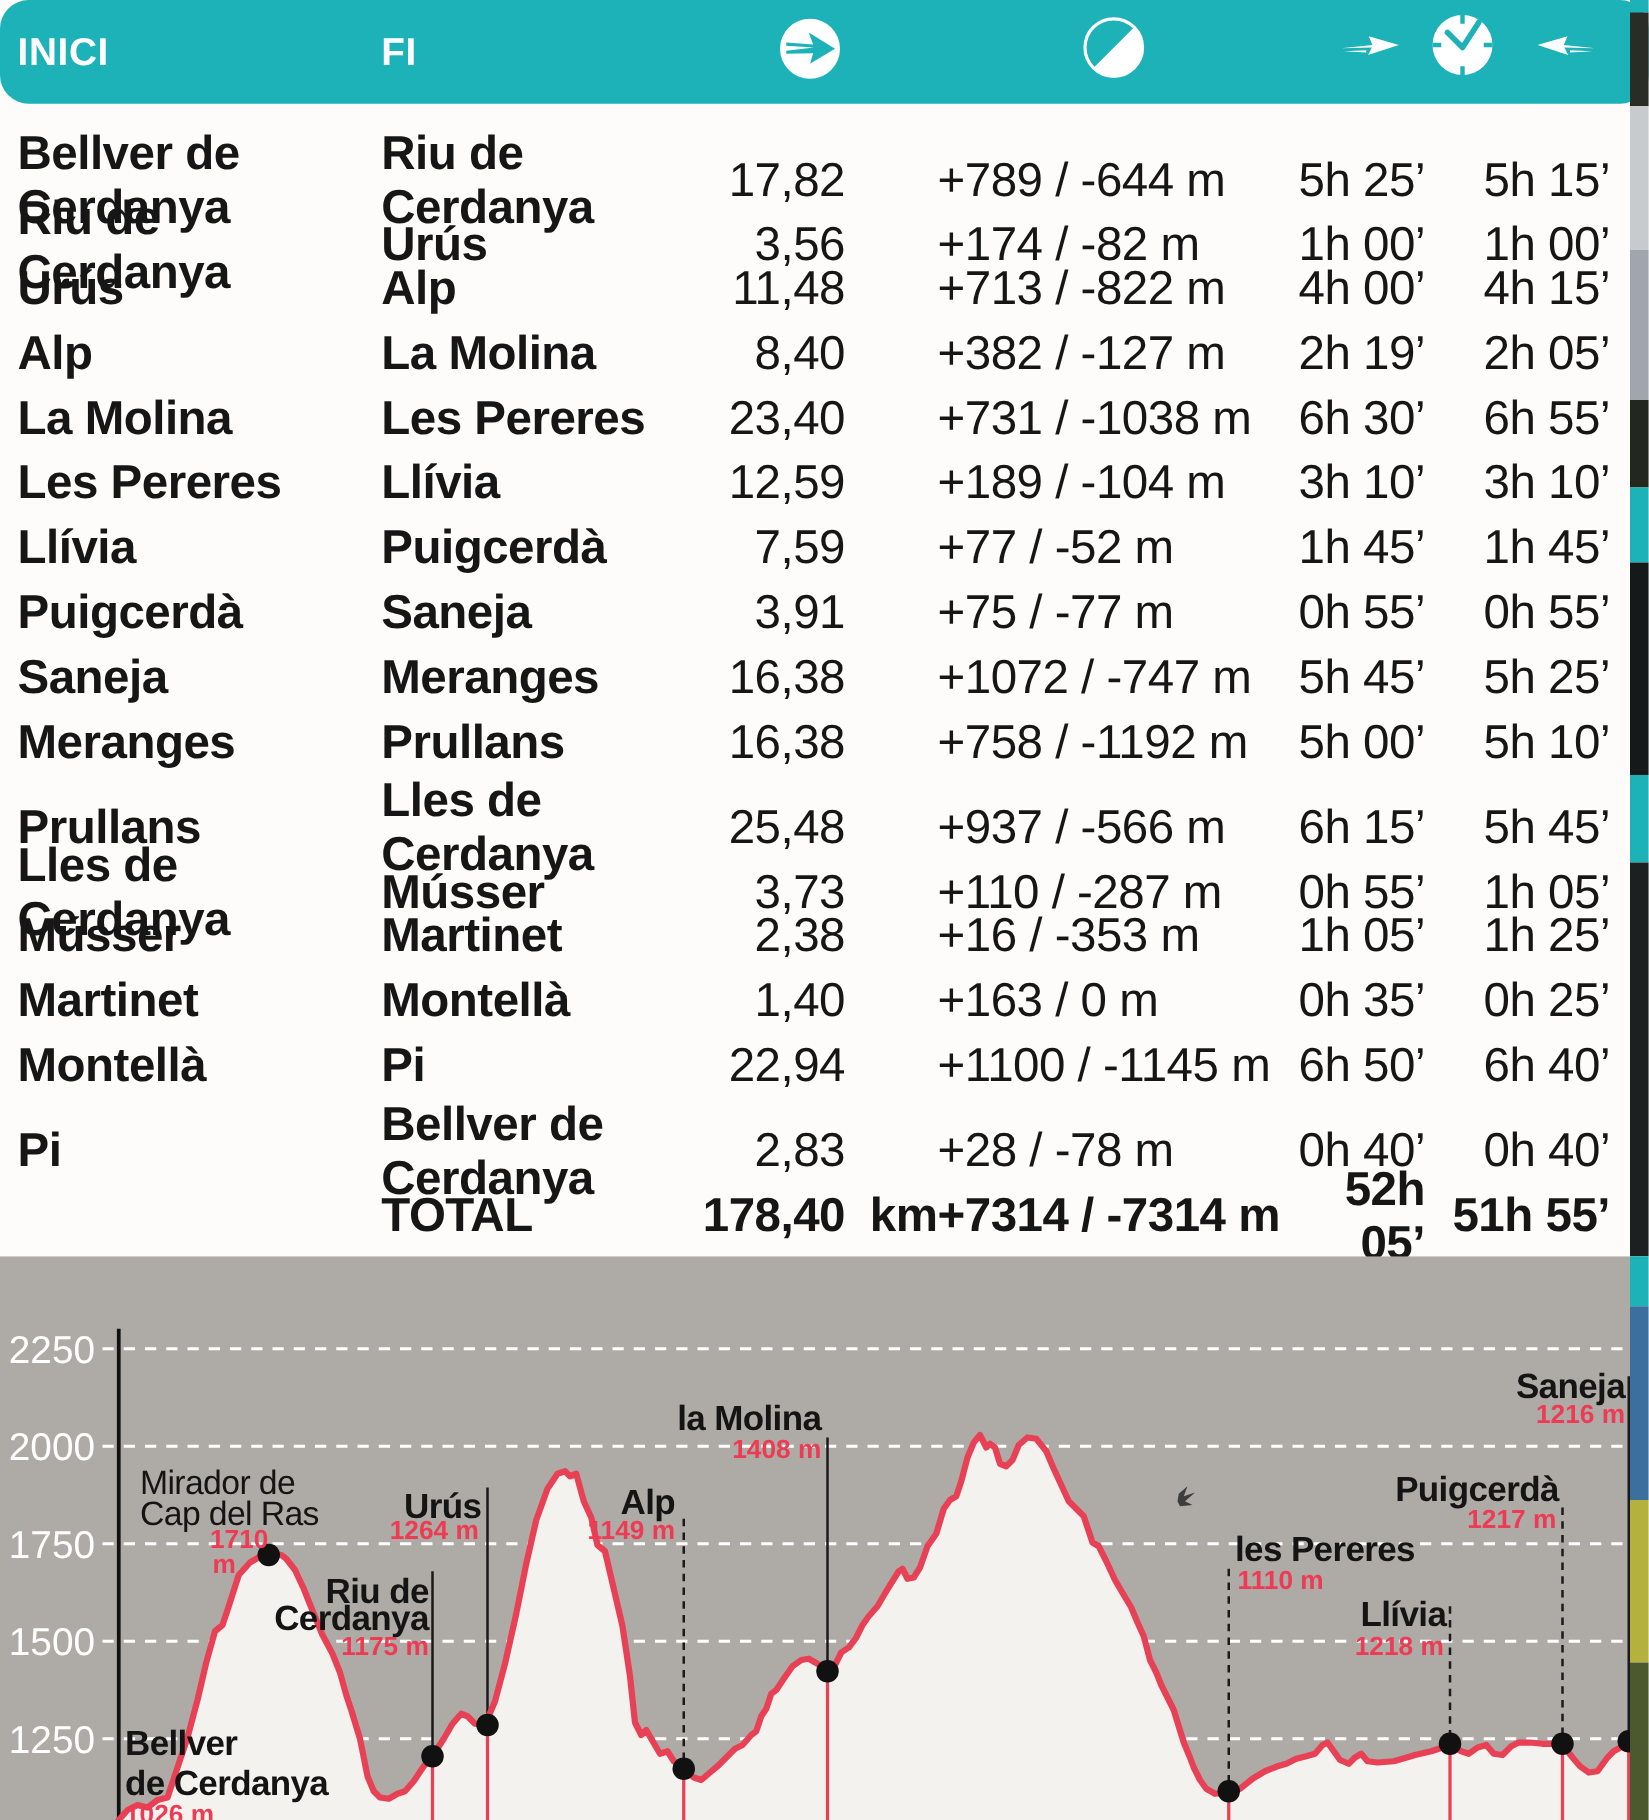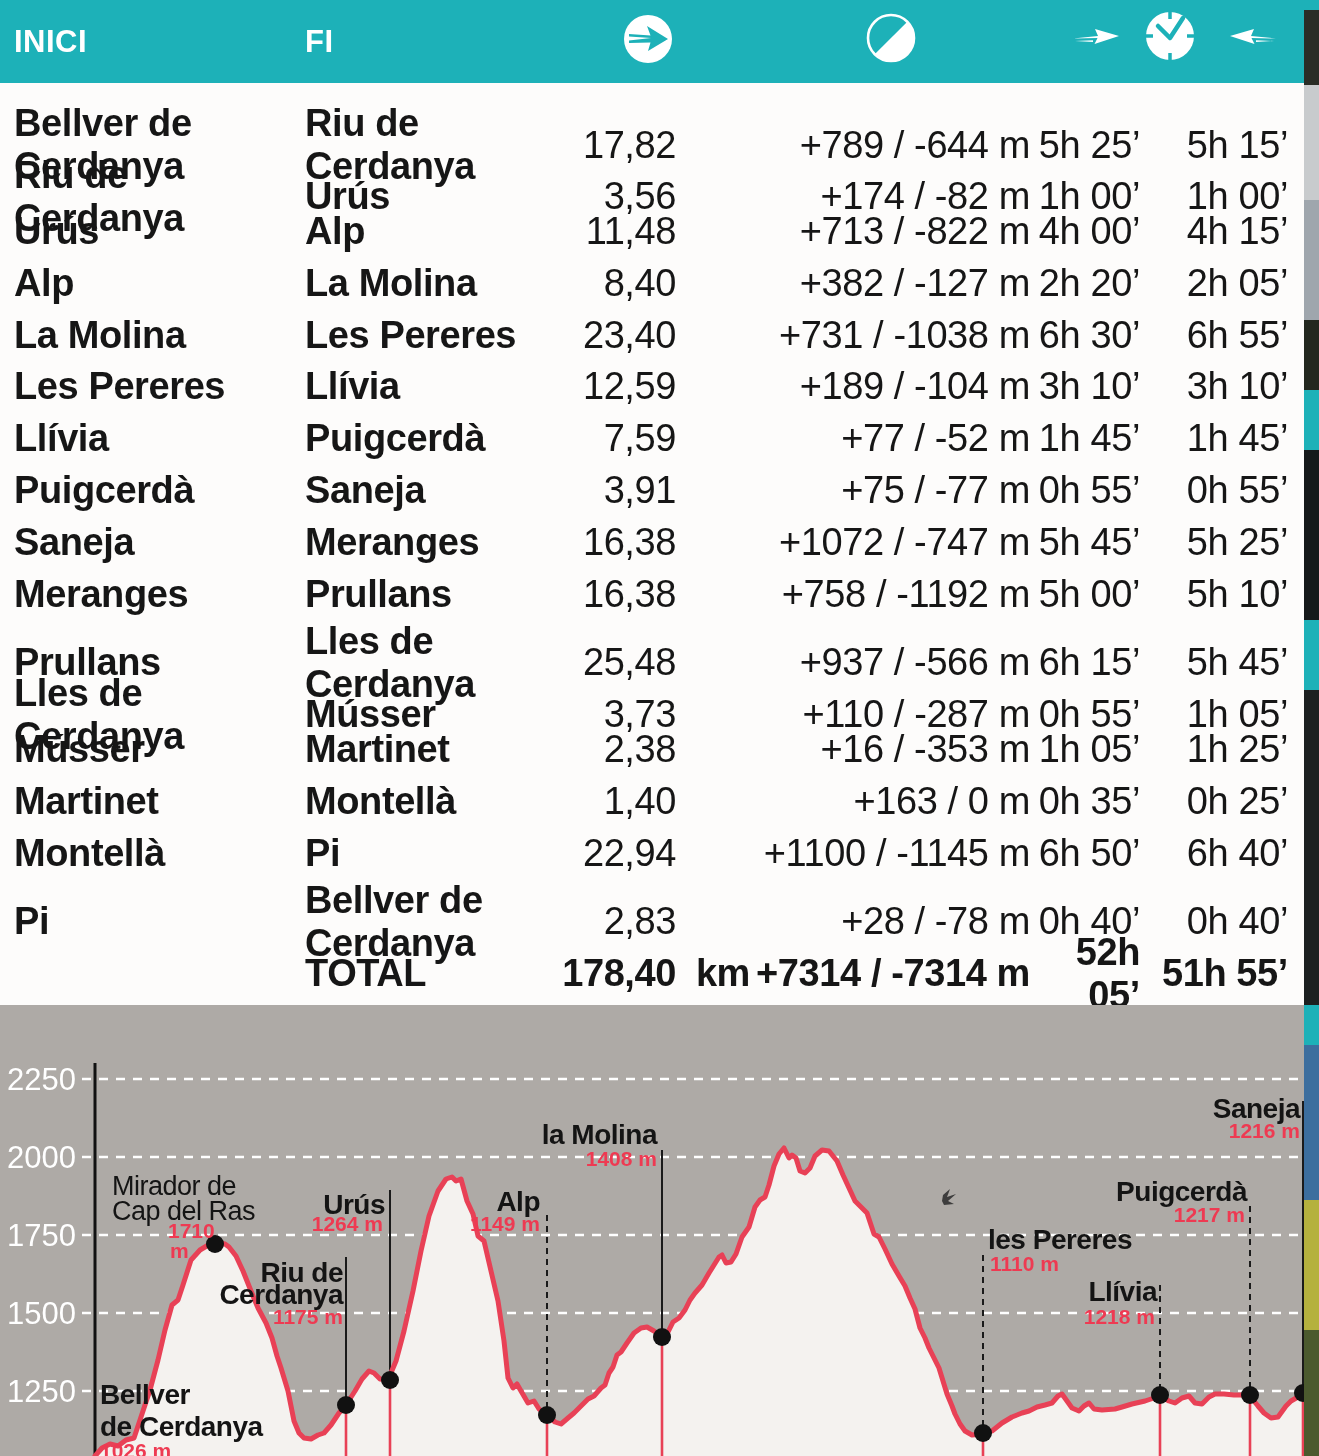--- a/index.html
+++ b/index.html
@@ -1,32 +1,32 @@
 <!DOCTYPE html>
 <html><head>
 <meta charset="utf-8">
 <style>
   html,body{margin:0;padding:0;}
   body{font-family:"Liberation Sans",sans-serif;color:#161616;background:#ffffff;}
   .page{position:relative;width:1319px;height:1456px;background:#fdfcfb;overflow:hidden;}
 
   
   .hdr{position:relative;width:1319px;height:83px;display:grid;align-items:center;
-       grid-template-columns:291px 255px 116px 74px 280px 110px 148px;padding-left:14px;box-sizing:border-box;}
+       grid-template-columns:291px 255px 116px 74px 280px 110px 148px;padding-left:14px;box-sizing:border-box;border-radius:23px;}
   .hdr .hlabel{color:#ffffff;font-weight:bold;font-size:31px;letter-spacing:.5px;}
   .hicon{position:absolute;}
 
   
   .rows{margin-top:19px;}
   .row{display:grid;grid-template-columns:291px 255px 116px 74px 280px 110px 148px;
        padding-left:14px;height:51.8px;align-items:center;font-size:38px;letter-spacing:-0.4px;}
   .c-start,.c-end{font-weight:bold;}
   .c-km{text-align:right;}
   .c-unit{text-align:right;padding-left:12px;}
-  .c-elev{text-align:right;}
+  .c-elev{text-align:left;}
   .c-t{text-align:right;}
   .row.total span{font-weight:bold;}
 
   
   .chart{position:absolute;left:0;top:1005px;width:1319px;height:517px;}
   svg text{font-family:"Liberation Sans",sans-serif;}
 
   
   .edge{position:absolute;left:1304px;top:0;width:15px;height:1456px;}
   .edge div{position:absolute;left:0;width:15px;}
@@ -109,21 +109,21 @@
         <span class="c-elev">+713 / -822 m</span>
         <span class="c-t">4h 00’</span>
         <span class="c-t">4h 15’</span>
       </div>
       <div class="row">
         <span class="c-start">Alp</span>
         <span class="c-end">La Molina</span>
         <span class="c-km">8,40</span>
         <span class="c-unit"></span>
         <span class="c-elev">+382 / -127 m</span>
-        <span class="c-t">2h 20’</span>
+        <span class="c-t">2h 19’</span>
         <span class="c-t">2h 05’</span>
       </div>
       <div class="row">
         <span class="c-start">La Molina</span>
         <span class="c-end">Les Pereres</span>
         <span class="c-km">23,40</span>
         <span class="c-unit"></span>
         <span class="c-elev">+731 / -1038 m</span>
         <span class="c-t">6h 30’</span>
         <span class="c-t">6h 55’</span>

